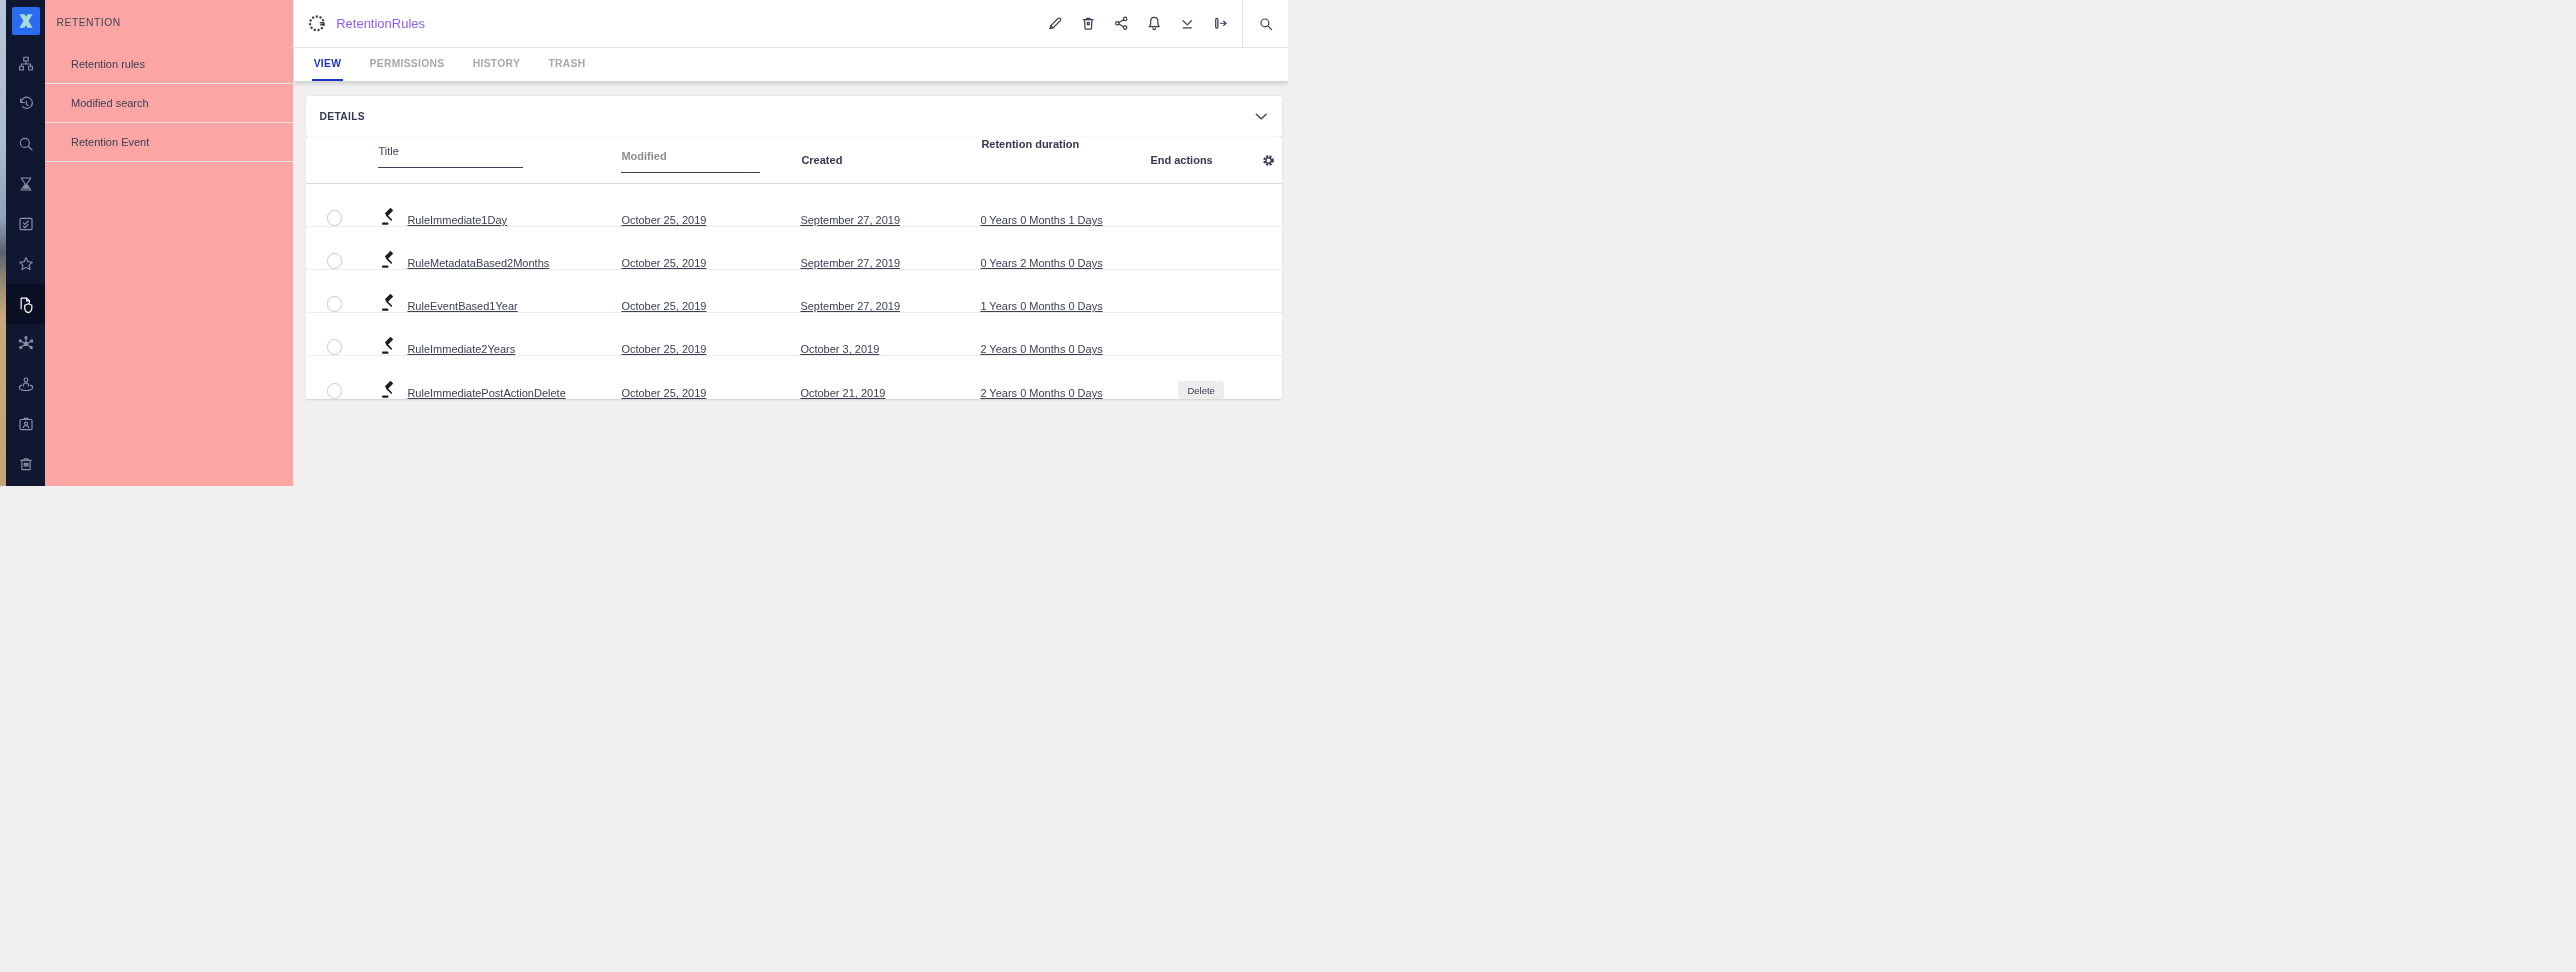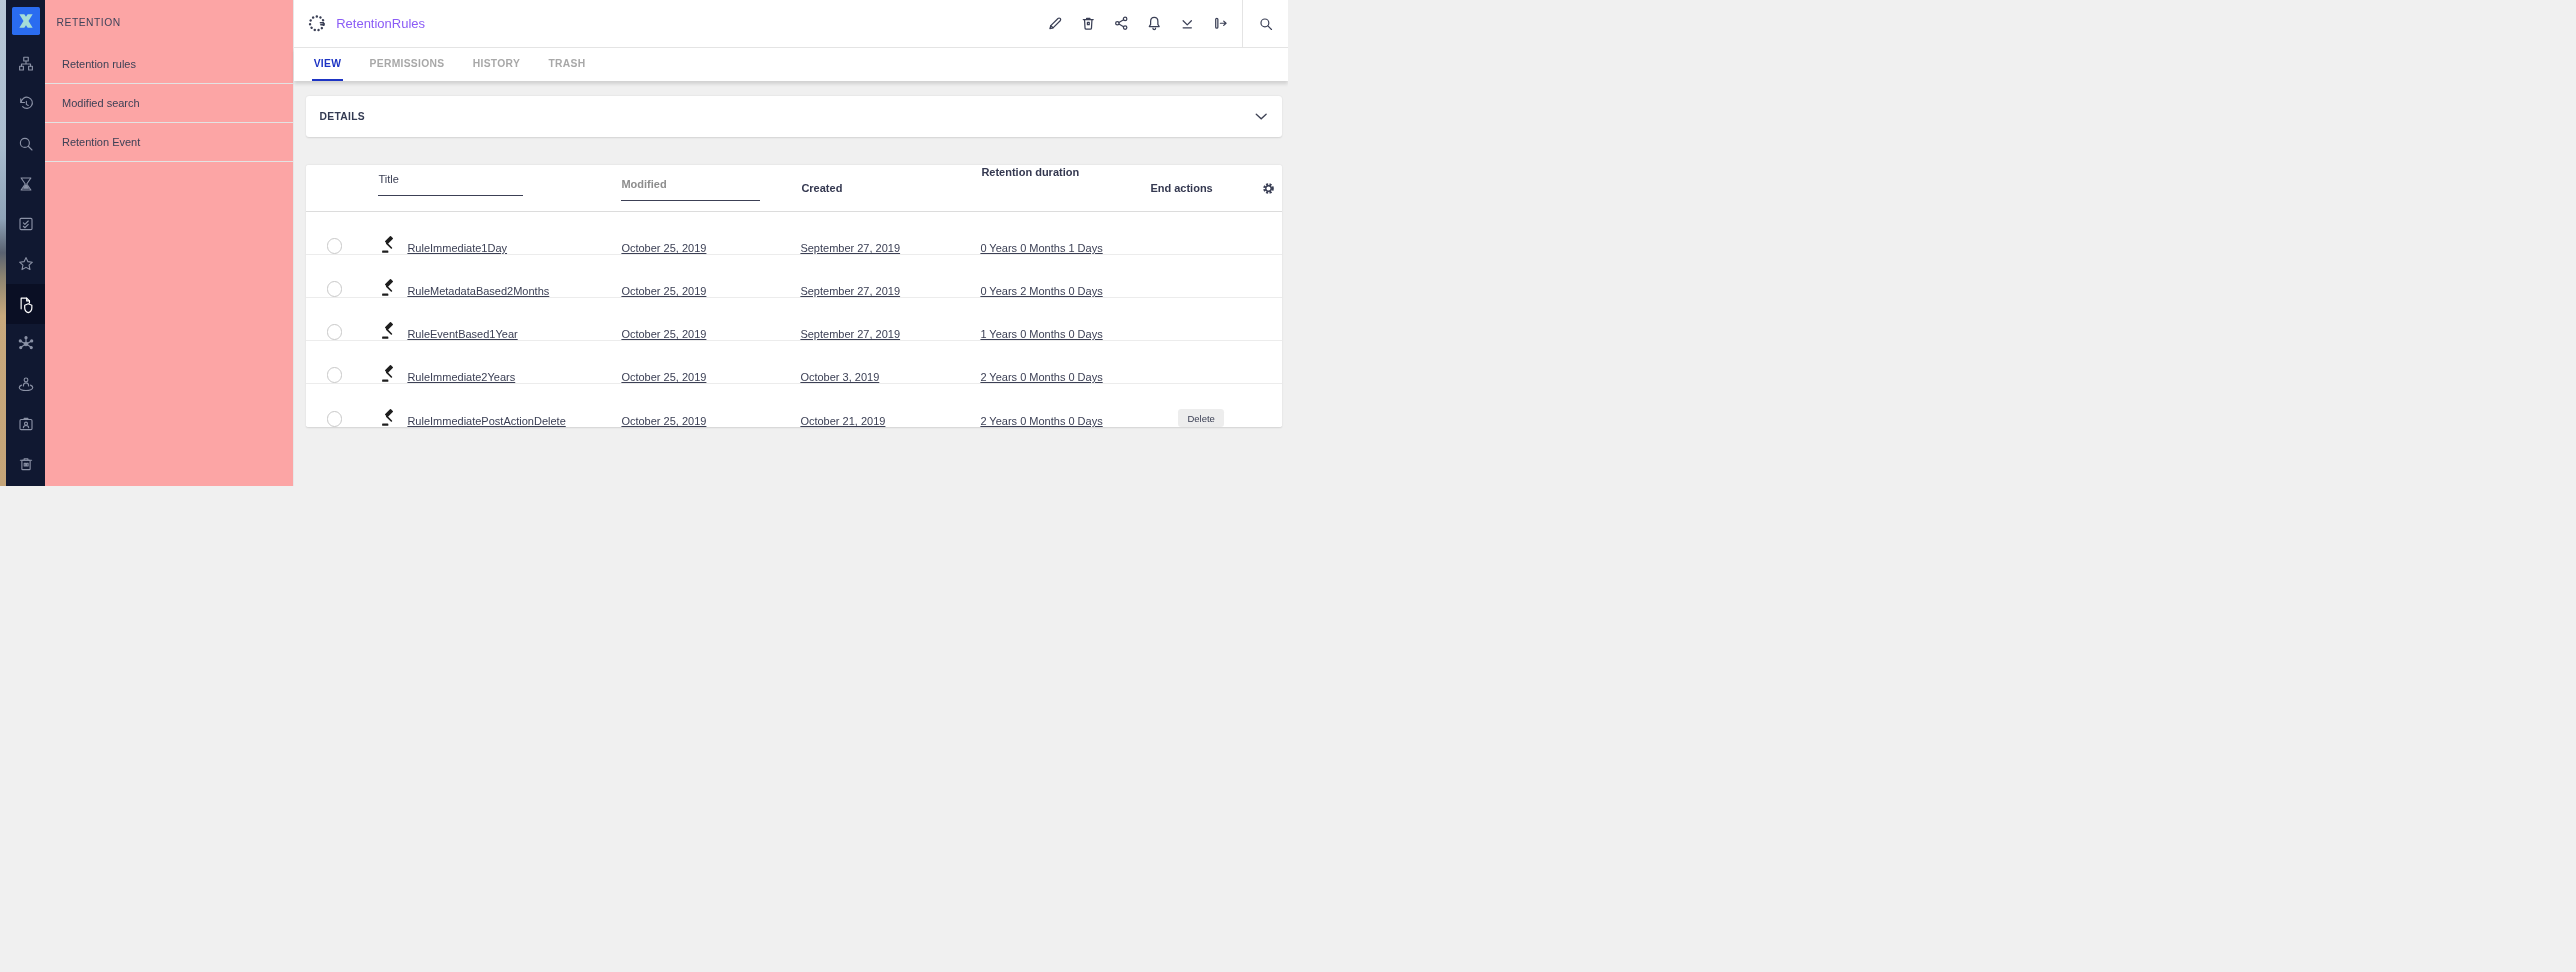--- a/index.html
+++ b/index.html
@@ -16,21 +16,21 @@
   .rail-logo { width:28px; height:28px; margin:6.6px 0 0 5.8px; background:#2a6cf0; border-radius:1.7px; display:flex; align-items:center; justify-content:center; cursor:pointer; }
   .rail-items { position:absolute; top:44px; left:0; width:40px; }
   .rail-item { width:40px; height:40px; display:flex; align-items:center; justify-content:center; cursor:pointer; }
   .rail-item.active { background:#0a0f24; }
   .rail-item svg { stroke:#8b92a6; fill:none; stroke-width:1.5; stroke-linecap:round; stroke-linejoin:round; }
   .rail-item.active svg { stroke:#ffffff; }
 
   
   .subnav { position:absolute; left:45px; top:0; width:249px; height:100%; background:#fca5a5; border-right:0.8px solid #e7e7e7; }
   .subnav-title { height:45px; display:flex; align-items:center; padding-left:11.6px; font-size:10.3px; letter-spacing:0.5px; color:#40445a; }
-  .subnav-item { height:39px; display:flex; align-items:center; padding-left:17px; font-size:11px; color:#3d4156; border-bottom:0.8px solid #e3e3e3; cursor:pointer; }
+  .subnav-item { height:39px; display:flex; align-items:center; padding-left:26px; font-size:11px; color:#3d4156; border-bottom:0.8px solid #e3e3e3; cursor:pointer; }
 
   
   .main { position:absolute; left:294px; top:0; width:994px; height:100%; background:#f0f0f0; }
   .doc-header { height:48px; background:#fff; border-bottom:0.8px solid #e4e4e4; display:flex; align-items:center; padding-left:13.2px; position:relative; z-index:3; }
   .doc-title-icon { margin-right:8.3px; display:flex; }
   .doc-title { font-size:13px; color:#8b5cf6; }
   .header-actions { margin-left:auto; display:flex; align-items:center; height:100%; }
   .hdr-btn { width:33px; height:100%; display:flex; align-items:center; justify-content:center; cursor:pointer; }
   .hdr-btn svg { stroke:#3a3f55; fill:none; stroke-width:1.5; stroke-linecap:round; stroke-linejoin:round; }
   .header-divider { width:0.8px; height:48px; background:#e4e4e4; margin-left:5px; }
@@ -45,21 +45,21 @@
   .details-card { height:41px; background:#fff; border-radius:3px; box-shadow:0 0.8px 1.7px rgba(0,0,0,.12); display:flex; align-items:center; justify-content:space-between; padding:0 15px 0 13.2px; }
   .details-label { font-size:10.3px; font-weight:700; letter-spacing:0.3px; color:#333a52; }
   .chevron { cursor:pointer; display:flex; }
 
   .results-bar { margin-top:11.6px; height:38px; display:flex; align-items:center; justify-content:space-between; padding:0 2.5px 0 0.8px; }
   .results-count { font-size:10.7px; color:#8f8f8f; }
   .results-icons { display:flex; align-items:center; gap:12.4px; }
   .icon-btn { cursor:pointer; display:flex; }
 
   .table-card { background:#fff; border-radius:1.7px; box-shadow:0 0.8px 1.7px rgba(0,0,0,.12); }
-  .thead { height:47px; position:relative; border-bottom:1.7px solid #dcdcdc;margin-top:28px; }
+  .thead { height:47px; position:relative; border-bottom:1.7px solid #dcdcdc; }
   .hcol { position:absolute; font-size:11px; }
   .hcol-title   { left:72px;  top:8.3px; width:145px; height:23px; color:#3c4055; border-bottom:1.7px solid #3c4055; cursor:pointer; }
   .hcol-mod     { left:315px; top:13.2px; width:139px; height:23px; color:#8d8d8d; font-weight:700; border-bottom:1.7px solid #3c4055; cursor:pointer; }
   .hcol-created { left:495px; top:16.5px; color:#343850; font-weight:700; cursor:pointer; }
   .hcol-dur     { left:675px; top:1px; color:#343850; font-weight:700; }
   .hcol-end     { left:844px; top:16.5px; color:#343850; font-weight:700; }
   .gear { position:absolute; right:6.6px; top:15.7px; cursor:pointer; }
 
   .trow { height:43px; display:flex; align-items:flex-end; border-bottom:0.8px solid #ececec; font-size:11px; color:#3c4055;text-decoration:underline; }
   .trow:last-child { border-bottom:none; }

